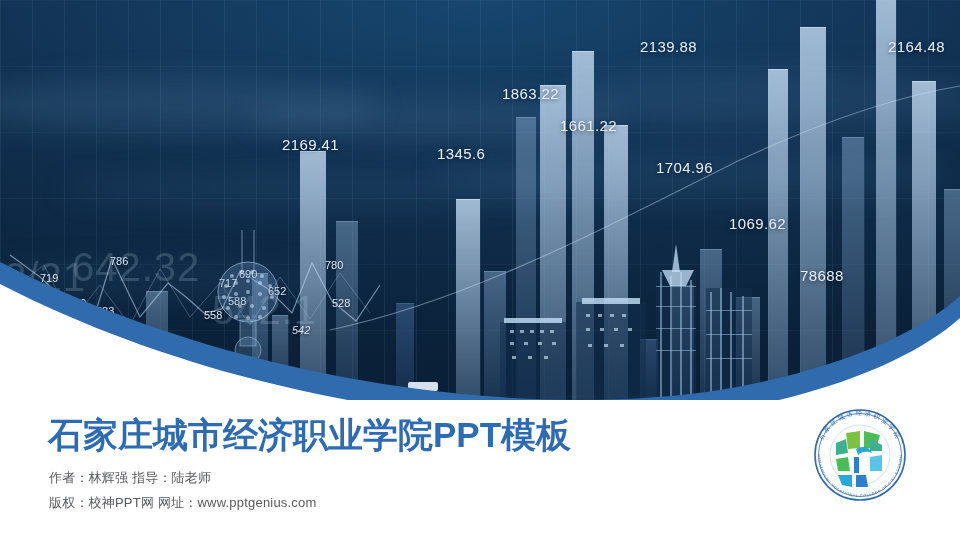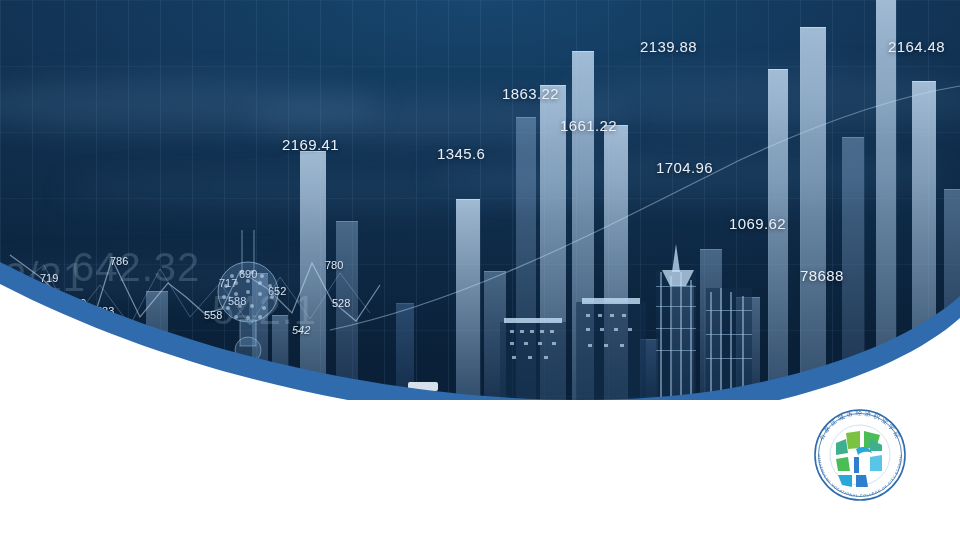--- a/index.html
+++ b/index.html
@@ -277,20 +277,25 @@
       <rect x="46" y="130" width="12" height="20" fill="rgba(120,165,210,.25)"></rect>
       <polygon points="30,150 74,150 62,140 42,140" fill="rgba(110,155,202,.22)"></polygon>
     </svg>
 
     <svg id="curve" viewBox="0 0 960 170" preserveAspectRatio="none">
       <path d="M0,22 C 250,150 540,178 720,150 C 840,130 920,92 960,56 L960,170 L0,170 Z" fill="#2f6bad"></path>
       <path d="M0,44 C 250,172 540,200 720,172 C 840,152 920,114 960,78 L960,170 L0,170 Z" fill="#ffffff"></path>
     </svg>
   </div>
 
+  <div id="footer">
+    <div id="title">石家庄城市经济职业学院PPT模板</div>
+    <div class="sub" id="sub1">作者：林辉强    指导：陆老师</div>
+    <div class="sub" id="sub2">版权：校神PPT网    网址：www.pptgenius.com</div>
+  </div>
 
   <svg id="logo" viewBox="0 0 108 108">
     <defs>
       <path id="arcTop" d="M 14,54 A 40,40 0 0 1 94,54"></path>
       <path id="arcBot" d="M 12,54 A 42,42 0 0 0 96,54"></path>
     </defs>
     <circle cx="54" cy="54" r="45" fill="#ffffff" stroke="#2f6bad" stroke-width="1.6"></circle>
     <circle cx="54" cy="54" r="41.5" fill="none" stroke="#2f6bad" stroke-width="0.8"></circle>
     <circle cx="54" cy="54" r="30" fill="none" stroke="#bcd6ee" stroke-width="0.7"></circle>
 

